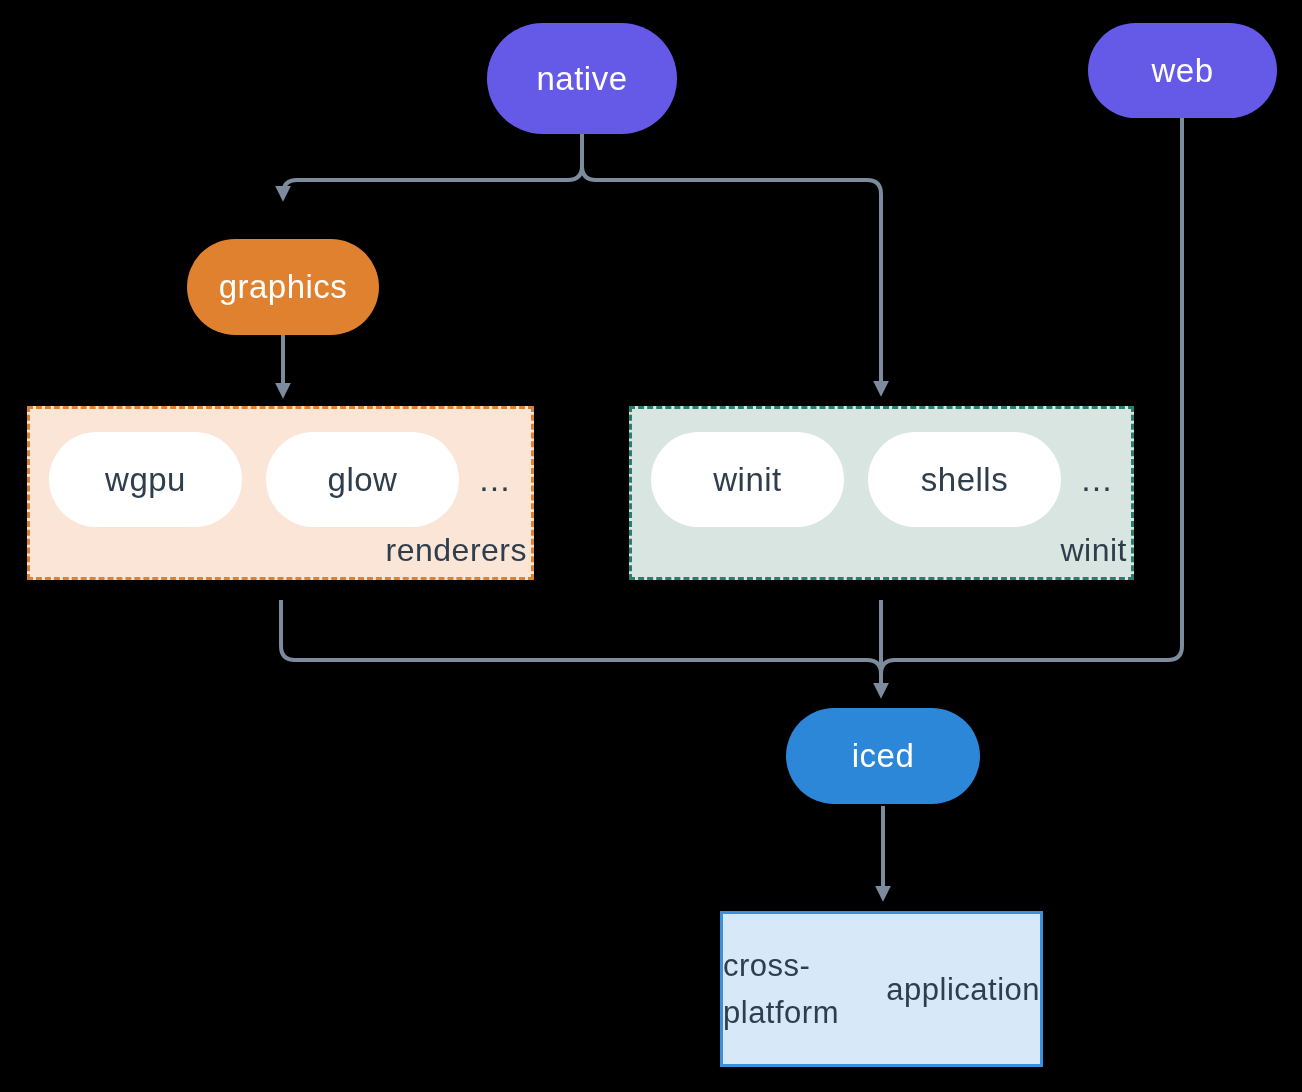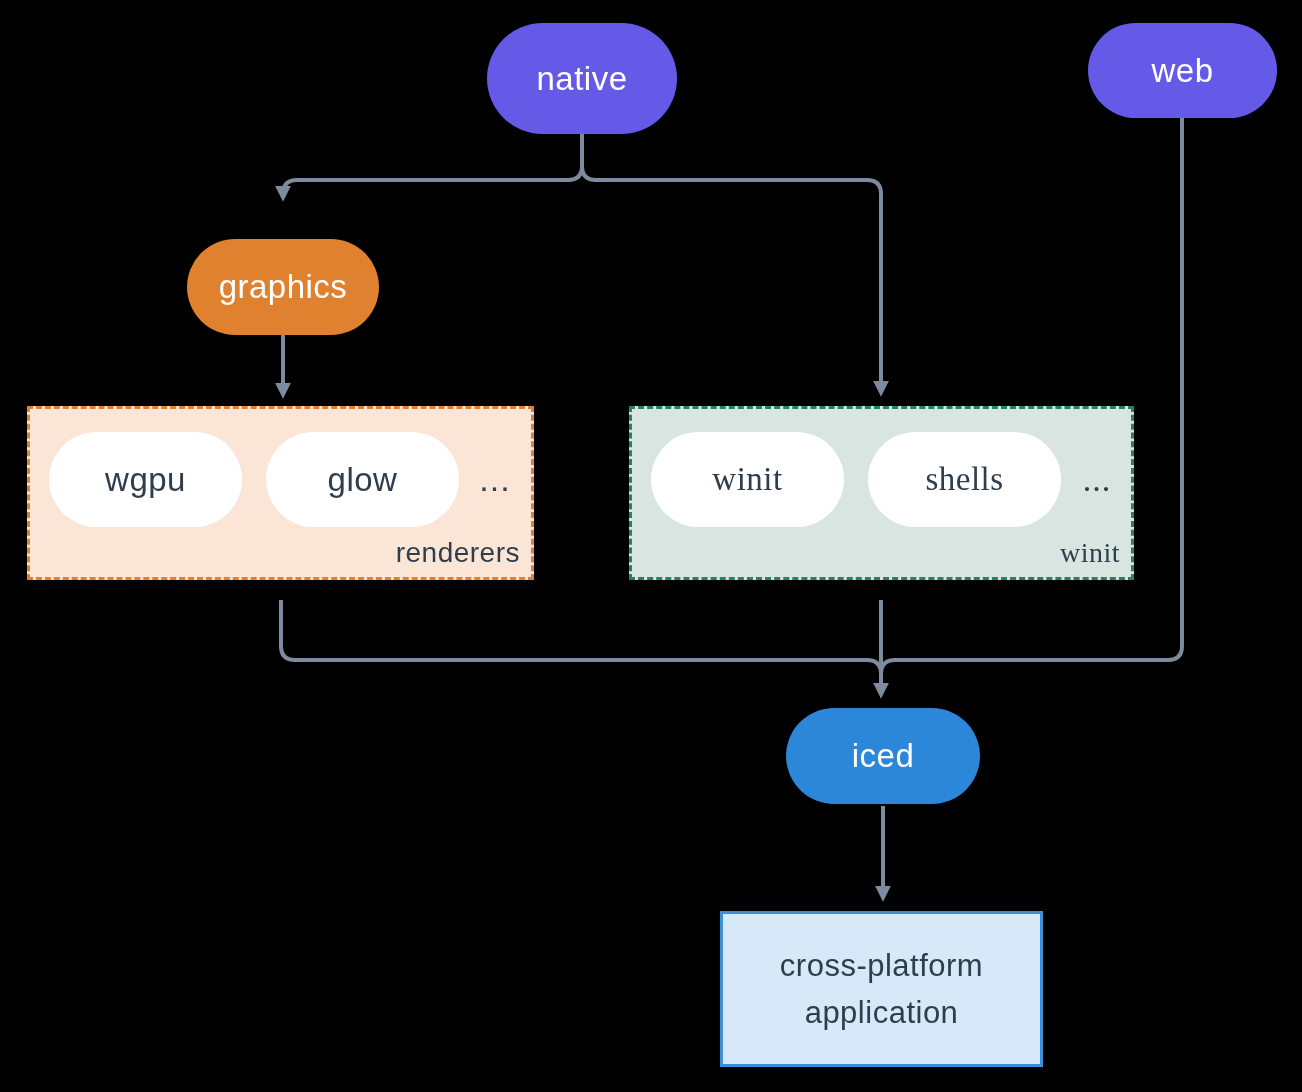--- a/index.html
+++ b/index.html
@@ -30,36 +30,36 @@
   .pill{
     position:absolute;display:flex;align-items:center;justify-content:center;
     border-radius:60px;font-size:33px;letter-spacing:.5px;
   }
   .pill.purple{background:var(--purple);color:var(--white);}
   .pill.orange{background:var(--orange);color:var(--white);}
   .pill.blue{background:var(--blue);color:var(--white);align-items:center;}
   .pill.white{background:var(--white);color:var(--dark-text);}
   .groupbox{position:absolute;width:507px;height:174px;}
   .groupbox.renderers{background:var(--peach-bg);border:3px dashed var(--orange);}
-  .groupbox.shells{background:var(--sage-bg);border:3px dashed var(--teal-border);font-family:Liberation Serif, serif;}
+  .groupbox.shells{background:var(--sage-bg);border:3px dashed var(--teal-border);}
   .group-pill{left:19px;top:23px;width:193px;height:95px;}
   .group-pill.second{left:236px;}
   .dots{
     position:absolute;left:432px;top:23px;width:66px;height:95px;
     display:flex;align-items:center;justify-content:center;
     color:var(--dark-text);font-size:34px;letter-spacing:1px;
   }
   .group-label{
-    position:absolute;right:11px;bottom:8px;
-    color:var(--dark-text);font-size:28px;letter-spacing:.5px;
+    position:absolute;right:4px;bottom:8px;
+    color:var(--dark-text);font-size:32px;letter-spacing:.5px;
   }
   .appbox{
     position:absolute;left:720px;top:911px;width:323px;height:156px;
     background:var(--lightblue-bg);border:3px solid var(--blue-border);
-    display:flex;flex-direction:column;align-items:center;justify-content:center;
+    display:flex;align-items:center;justify-content:center;
     color:var(--dark-text);font-size:31px;line-height:47px;letter-spacing:.5px;
   }
 </style>
 </head>
 <body>
 
 <div class="canvas">
 
   <svg class="edges" width="1302" height="1092" viewBox="0 0 1302 1092">
     <defs>

